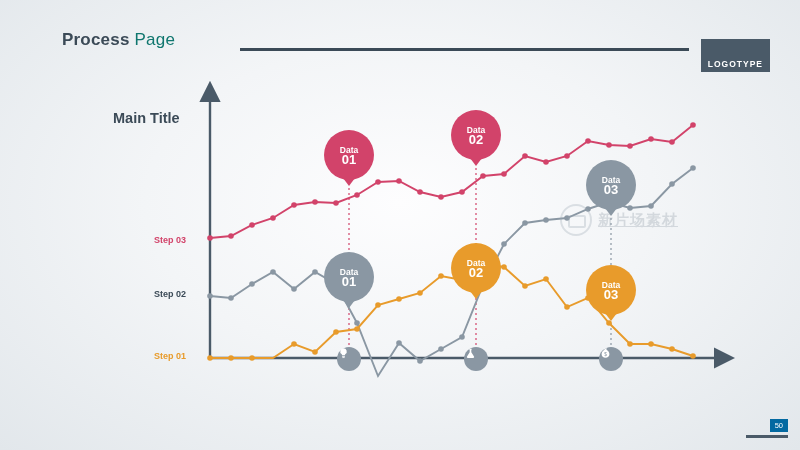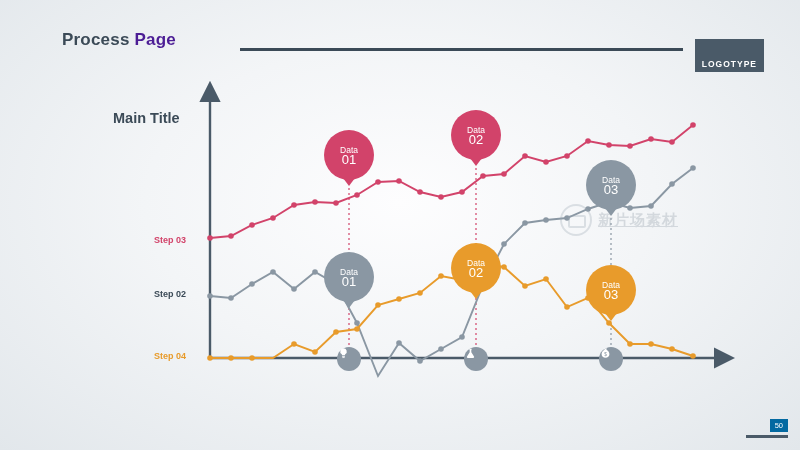--- a/index.html
+++ b/index.html
@@ -5,45 +5,45 @@
   html,body{margin:0;padding:0;}
   body{
     width:800px;height:450px;overflow:hidden;
     font-family:"Liberation Sans", sans-serif;
     background:radial-gradient(ellipse at 50% 45%, #fdfdfe 0%, #f3f5f7 45%, #e2e7eb 100%);
     position:relative;
   }
   .slide{position:absolute;inset:0;}
 
   
-  .header{position:absolute;left:62px;top:30px;right:52px;height:30px;}
+  .header{position:absolute;left:62px;top:30px;right:46px;height:30px;}
   .title-wrap{position:absolute;left:0;top:0;display:flex;align-items:baseline;gap:5px;}
   .t-process{font-size:17px;font-weight:bold;color:#3b4a57;letter-spacing:.2px;}
-  .t-page{font-size:17px;font-weight:bold;color:#4c1d95;letter-spacing:.2px;}
+  .t-page{font-size:17px;font-weight:normal;color:#0f766e;letter-spacing:.2px;}
   .hrule{position:absolute;left:178px;right:65px;top:18px;height:3px;background:#3b4a57;}
   .logo{position:absolute;right:-16px;top:9px;background:#4a5a68;color:#fff;font-size:8.5px;
         letter-spacing:1px;padding:20px 7px 3px 7px;font-weight:bold;}
 
   
   .chart{position:absolute;left:0;top:0;width:800px;height:388px;}
   svg{position:absolute;left:0;top:0;}
 
   .main-title{position:absolute;left:113px;top:110px;font-size:14.5px;color:#3b4a57;font-weight:bold;}
   .blurb{position:absolute;left:84px;top:130px;width:122px;text-align:right;
          font-size:7.3px;line-height:9.4px;color:#6d7b88;}
 
   .axlabel{position:absolute;font-size:9px;font-weight:bold;text-align:center;width:70px;}
   .ax-03{left:135px;top:235px;color:#d2436a;}
   .ax-02{left:135px;top:289px;color:#3b4a57;}
   .ax-01{left:135px;top:351px;color:#e89b2b;}
 
   
   .bubble{position:absolute;width:50px;height:50px;border-radius:50%;
           display:flex;flex-direction:column;align-items:center;justify-content:center;
-          color:#fff;font-size:8.5px;font-weight:normal;line-height:10.5px;}
+          color:#fff;font-size:8.5px;font-weight:bold;line-height:10.5px;}
   .bubble .l2{font-size:13px;}
   .bubble:after{content:"";position:absolute;bottom:-6px;left:50%;transform:translateX(-50%);
           width:0;height:0;border-left:6px solid transparent;border-right:6px solid transparent;}
   .b-red{background:#d2436a;} .b-red:after{border-top:8px solid #d2436a;}
   .b-gray{background:#8a97a3;} .b-gray:after{border-top:8px solid #8a97a3;}
   .b-orange{background:#e89b2b;} .b-orange:after{border-top:8px solid #e89b2b;}
 
   
   .stepicon{position:absolute;width:24px;height:24px;border-radius:50%;background:#8a97a3;
             display:flex;align-items:center;justify-content:center;color:#fff;}
@@ -172,21 +172,21 @@
           <circle cx="651" cy="344" r="2.8"></circle>
         <circle cx="672" cy="349" r="2.8"></circle>
           <circle cx="693" cy="356" r="2.8"></circle>
       </g>
     </svg>
 
     <div class="main-title">Main Title</div>
 
     <div class="axlabel ax-03">Step 03</div>
     <div class="axlabel ax-02">Step 02</div>
-    <div class="axlabel ax-01">Step 04</div>
+    <div class="axlabel ax-01">Step 01</div>
 
     <div class="bubble b-red" style="left:324px;top:130px;">
       <span>Data</span>
       <span class="l2">01</span>
     </div>
     <div class="bubble b-red" style="left:451px;top:110px;">
       <span>Data</span>
       <span class="l2">02</span>
     </div>
     <div class="bubble b-gray" style="left:586px;top:160px;">

